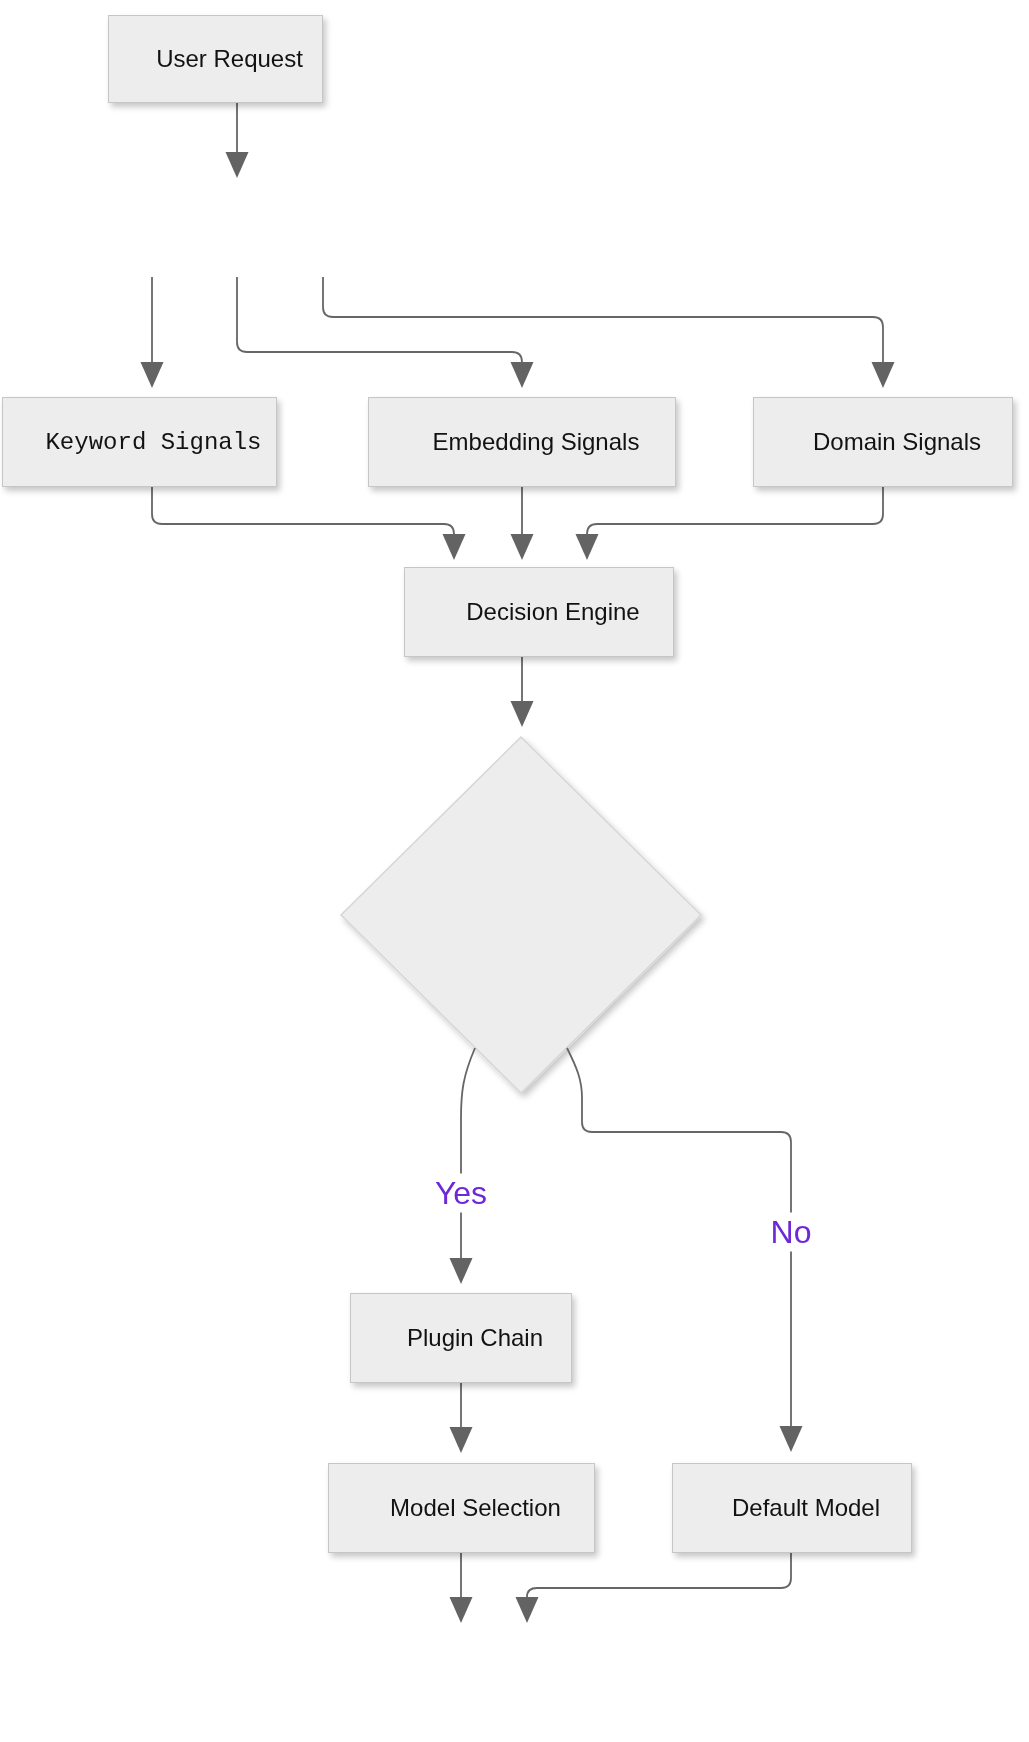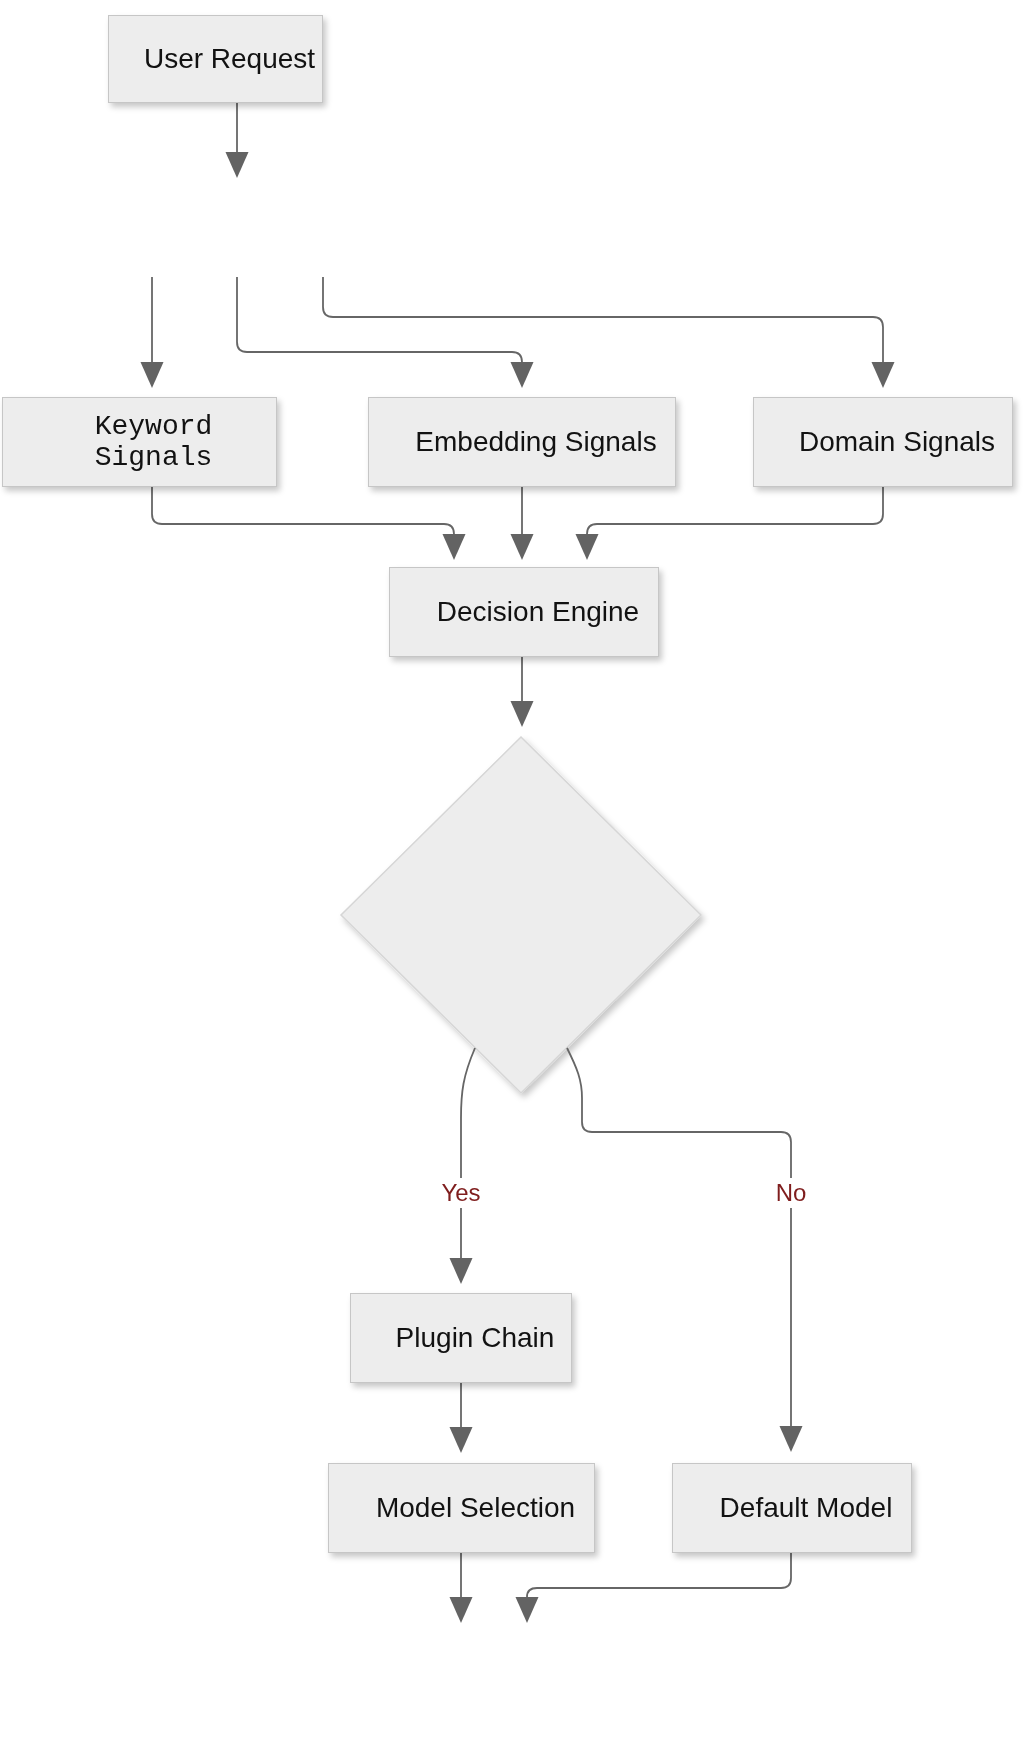--- a/index.html
+++ b/index.html
@@ -23,39 +23,39 @@
   }
   .arrowhead { fill: #636363; stroke: none; }
   .node {
     position: absolute;
     background: #ededed;
     border: 1px solid #c6c6c6;
     box-shadow: 3px 4px 6px rgba(0,0,0,0.22);
     display: flex;
     align-items: center;
     justify-content: center;
-    font-size: 28px;
+    font-size: 24px;
     color: #121212;
     text-align: center;
     box-sizing: border-box;
     padding-left: 28px;
   }
   .diamond-shape { fill: #ededed; stroke: #d6d6d6; stroke-width: 1.5px; }
   .diamond-label {
     position: absolute;
     transform: translate(-50%, -50%);
     font-size: 28px;
     color: #121212;
     white-space: nowrap;
   }
   .edge-label {
     position: absolute;
     transform: translate(-50%, -50%);
-    font-size: 24px;
-    color: #7f1d1d;
+    font-size: 32px;
+    color: #6d28d9;
     background: #ffffff;
     padding: 1px 6px;
     white-space: nowrap;
   }
 </style>
 </head>
 <body>
 
 <div class="canvas">
 
@@ -110,27 +110,27 @@
 
   <div class="node" style="left:108px; top:15px;  width:215px; height:88px;">User Request</div>
 
 
   <div class="node" style="left:2px;  top:397px; width:275px; height:90px;font-family:Liberation Mono, monospace;">Keyword Signals</div>
 
   <div class="node" style="left:368px; top:397px; width:308px; height:90px;">Embedding Signals</div>
 
   <div class="node" style="left:753px; top:397px; width:260px; height:90px;">Domain Signals</div>
 
-  <div class="node" style="left:389px; top:567px; width:270px; height:90px;">Decision Engine</div>
+  <div class="node" style="left:404px; top:567px; width:270px; height:90px;">Decision Engine</div>
 
 
   <div class="node" style="left:350px; top:1293px; width:222px; height:90px;">Plugin Chain</div>
 
   <div class="node" style="left:328px; top:1463px; width:267px; height:90px;">Model Selection</div>
 
   <div class="node" style="left:672px; top:1463px; width:240px; height:90px;">Default Model</div>
 
 
   <div class="edge-label" style="left:461px; top:1193px;">Yes</div>
 
-  <div class="edge-label" style="left:791px; top:1193px;">No</div>
+  <div class="edge-label" style="left:791px; top:1232px;">No</div>
 
 </div>
 
 </body></html>

